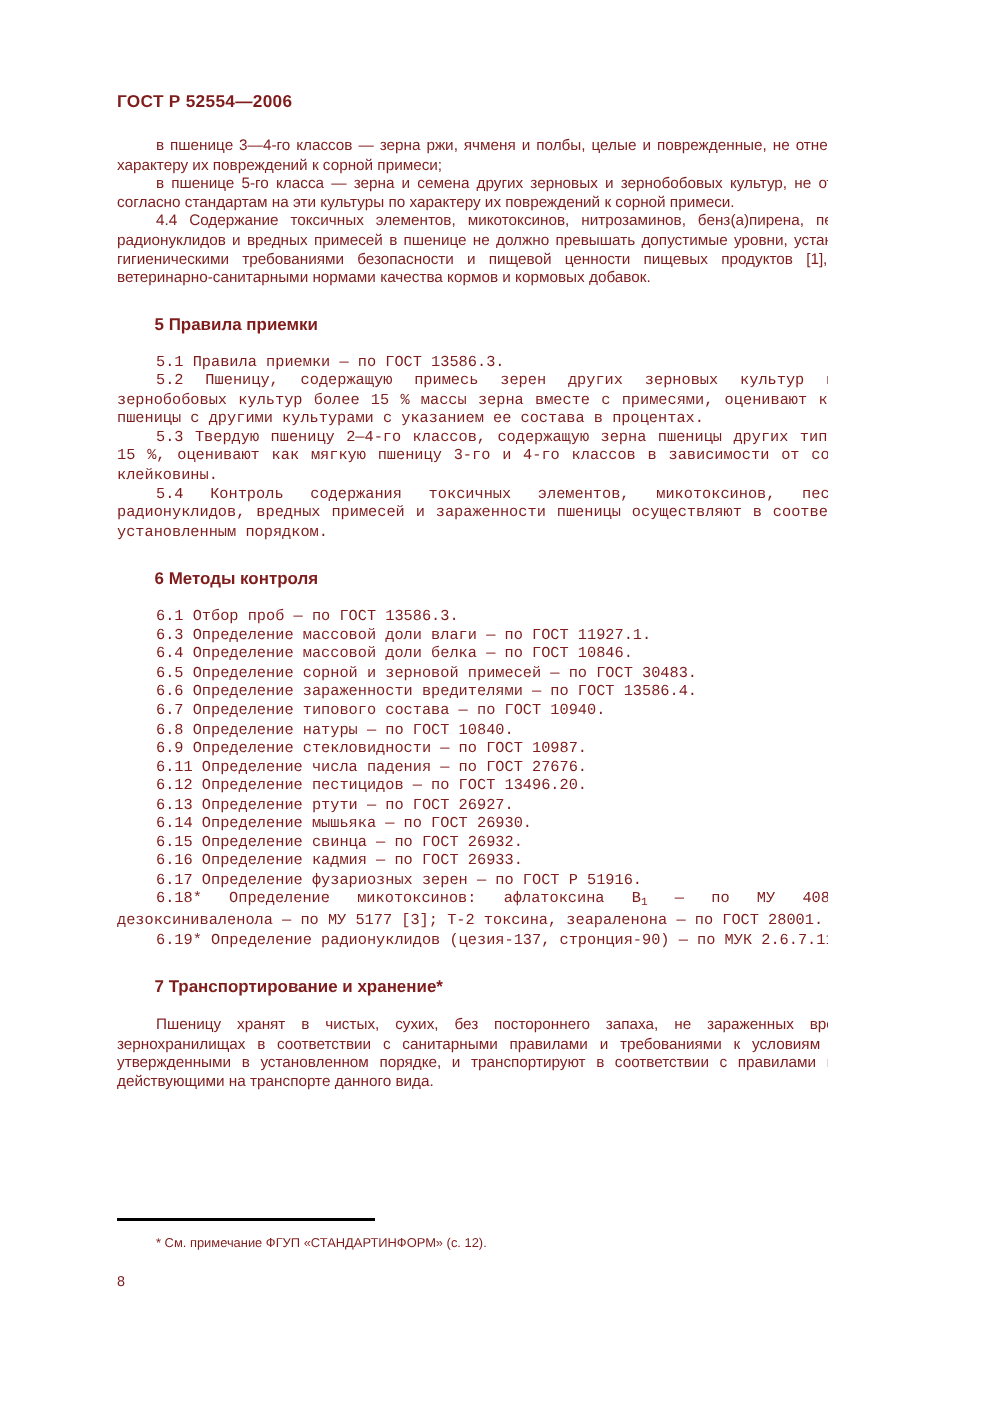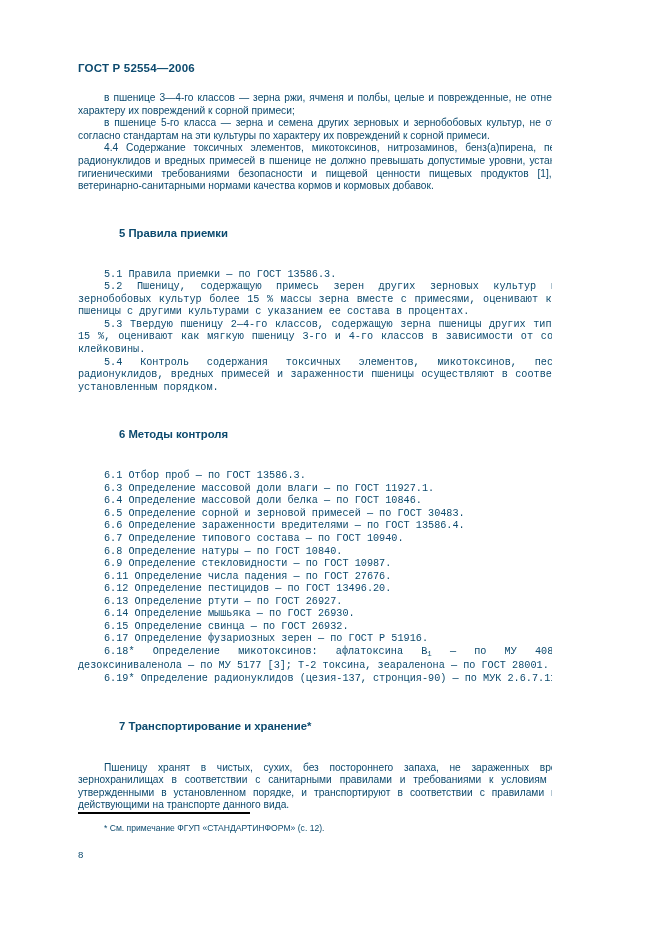--- a/index.html
+++ b/index.html
@@ -6,21 +6,21 @@
     margin: 0;
     padding: 0;
     background: #ffffff;
   }
   .page {
     position: relative;
     width: 552px;
     height: 936px;
     background: #ffffff;
     font-family: "Liberation Sans", sans-serif;
-    color: #0c4a6e;
+    color: #7f1d1d;
     overflow: hidden;
   }
   .doc-header {
     position: absolute;
     left: 78px;
     top: 62px;
     font-size: 11.5px;
     font-weight: bold;
     letter-spacing: 0.2px;
   }
@@ -32,21 +32,21 @@
   }
   p.para {
     margin: 0;
     font-size: 10.2px;
     line-height: 12.6px;
     text-align: justify;
     text-indent: 26px;
     hyphens: manual;
   }
   h2.section {
-    margin: 16px;
+    margin: 0;
     font-size: 11.3px;
     font-weight: bold;
     line-height: 14px;
     text-indent: 0;
     padding-left: 25px;
   }
   .sp-before-heading { height: 17px; }
   .sp-after-heading { height: 13px; }
   .list-item {
     margin: 0;
@@ -119,20 +119,21 @@
     <p class="list-item">6.5  Определение сорной и зерновой примесей — по ГОСТ 30483.</p>
     <p class="list-item">6.6  Определение зараженности вредителями — по ГОСТ 13586.4.</p>
     <p class="list-item">6.7  Определение типового состава — по ГОСТ 10940.</p>
     <p class="list-item">6.8  Определение натуры — по ГОСТ 10840.</p>
     <p class="list-item">6.9  Определение стекловидности — по ГОСТ 10987.</p>
     <p class="list-item">6.11  Определение числа падения — по ГОСТ 27676.</p>
     <p class="list-item">6.12  Определение пестицидов — по ГОСТ 13496.20.</p>
     <p class="list-item">6.13  Определение ртути — по ГОСТ 26927.</p>
     <p class="list-item">6.14  Определение мышьяка — по ГОСТ 26930.</p>
     <p class="list-item">6.15  Определение свинца — по ГОСТ 26932.</p>
+    <p class="list-item">6.16  Определение кадмия — по ГОСТ 26933.</p>
     <p class="list-item">6.17  Определение фузариозных зерен — по ГОСТ Р 51916.</p>
 
     <p class="list-item wrap"><span>6.18*  Определение микотоксинов: афлатоксина В</span><sub>1</sub><span> — по МУ 4082 [2]; дезоксиниваленола — по МУ 5177 [3]; Т-2 токсина, зеараленона — по ГОСТ 28001.</span></p>
 
     <p class="list-item">6.19*  Определение радионуклидов (цезия-137, стронция-90) — по МУК 2.6.7.1194 [4].</p>
 
     <div class="sp-before-heading"></div>
     <h2 class="section">7  Транспортирование и хранение*</h2>
     <div class="sp-after-heading"></div>
 

